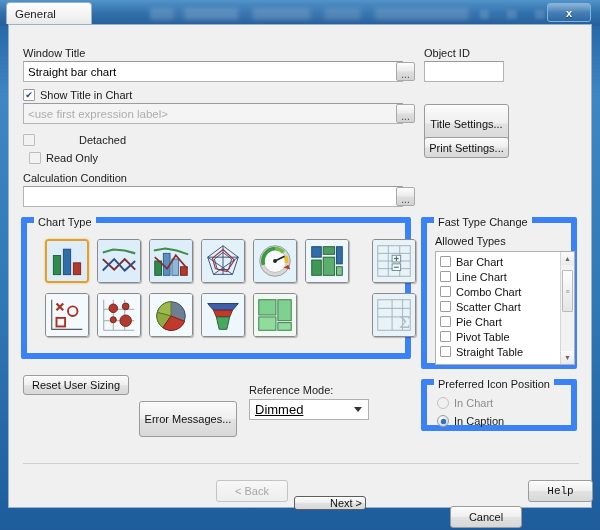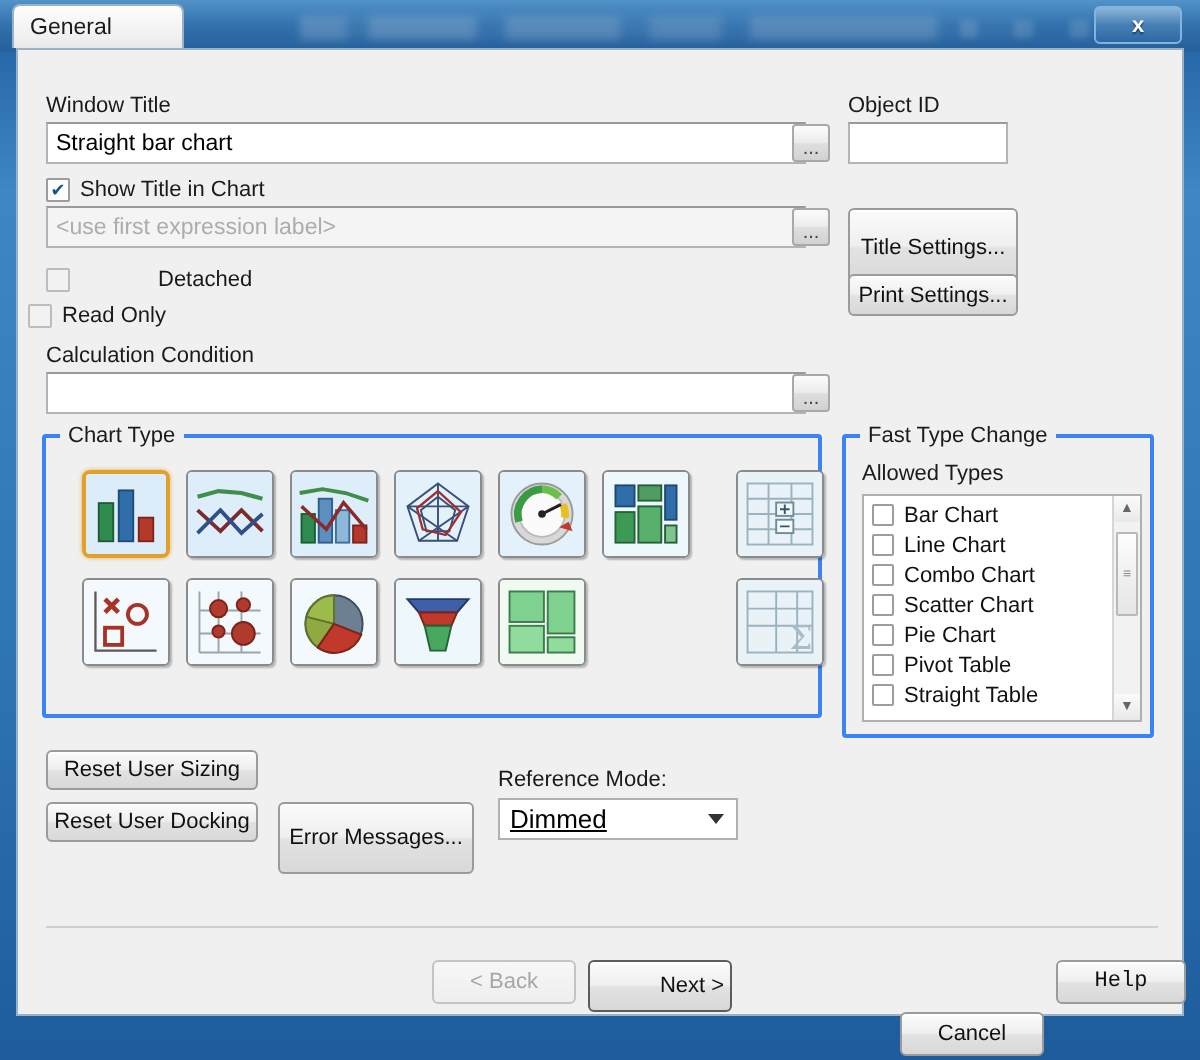--- a/index.html
+++ b/index.html
@@ -121,21 +121,21 @@
     display:flex; align-items:center; justify-content:center;
   }
   .radio.on .dot::after {
     content:""; width:5px; height:5px; border-radius:50%;
     background:#2a72c4; box-shadow:0 0 1px #1a4f8c;
   }
   .radio.off .dot { background:#f0f0f0; border-color:#c2c2c2; }
 
   .group {
     position:absolute;
-    border:2px solid #3b82f6; border-radius:2px;
+    border:6px solid #3b82f6; border-radius:2px;
     background:transparent;
   }
   .group > .gtitle {
     position:absolute; top:-7px; left:7px; padding:0 4px;
     background:#f0f0f0; font-size:11px; color:#1a1a1a; white-space:nowrap;
   }
 
   
   .icon-cell {
     position:absolute; width:44px; height:44px;
@@ -234,21 +234,21 @@
     <div class="tbox disabledbg placeholder" style="left:14px; top:78px; width:380px;">&lt;use first expression label&gt;</div>
     <div class="ellipsis-btn" style="left:387px; top:79px;">...</div>
 
     <div class="btn" style="left:415px; top:79px; width:85px; height:39px;">Title Settings...</div>
     <div class="btn" style="left:415px; top:112px; width:85px; height:21px;">Print Settings...</div>
 
     <div class="chk off" style="left:14px; top:109px;gap:44px;">
       <span class="box"></span>
       <span class="label">Detached</span>
     </div>
-    <div class="chk off" style="left:5px; top:127px;text-align:right;">
+    <div class="chk off" style="left:20px; top:127px;text-align:right;">
       <span class="box"></span>
       <span class="label">Read Only</span>
     </div>
 
     <div class="label" style="left:14px; top:147px; position:absolute;">Calculation Condition</div>
     <div class="tbox" style="left:14px; top:161px; width:380px;"></div>
     <div class="ellipsis-btn" style="left:387px; top:162px;">...</div>
 
     <div class="group" style="left:12px; top:192px; width:390px; height:142px;">
       <span class="gtitle">Chart Type</span>
@@ -426,32 +426,42 @@
           </div>
         </div>
         <div class="vscroll">
           <div class="arrow up">▲</div>
           <div class="thumb">≡</div>
           <div class="arrow down">▼</div>
         </div>
       </div>
     </div>
 
+    <div class="group" style="left:412px; top:354px; width:156px; height:52px;">
+      <span class="gtitle">Preferred Icon Position</span>
+      <div class="radio off" style="left:10px; top:12px;">
+        <span class="dot"></span>
+        <span class="label dim">In Chart</span>
+      </div>
+      <div class="radio on" style="left:10px; top:30px;">
+        <span class="dot"></span>
+        <span class="label">In Caption</span>
+      </div>
+    </div>
 
     <div class="btn" style="left:14px; top:350px; width:106px; height:20px;">Reset User Sizing</div>
-    <div class="btn" style="left:14px; top:376px; width:106px; height:20px;">Reset User Docking</div>
     <div class="btn" style="left:130px; top:376px; width:98px; height:36px;">Error Messages...</div>
 
     <div class="label" style="position:absolute; left:240px; top:359px;">Reference Mode:</div>
     <div class="combo" style="left:240px; top:374px; width:120px;">
       <span>Dimmed</span>
       <span class="arw"></span>
     </div>
 
     <div class="hr" style="left:14px; top:438px; width:556px;"></div>
 
     <div class="btn disabled" style="left:207px; top:455px; width:72px; height:22px;">&lt; Back</div>
-    <div class="btn default" style="left:285px; top:455px; width:72px; height:26px;padding-left:32px;">Next &gt;</div>
+    <div class="btn default" style="left:285px; top:471px; width:72px; height:14px;padding-left:32px;">Next &gt;</div>
     <div class="btn" style="left:441px; top:455px; width:72px; height:22px;margin-top:26px;">Cancel</div>
     <div class="btn" style="left:519px; top:455px; width:65px; height:22px;font-family:Liberation Mono, monospace;">Help</div>
 
   </div>
 </div>
 
 </body></html>

